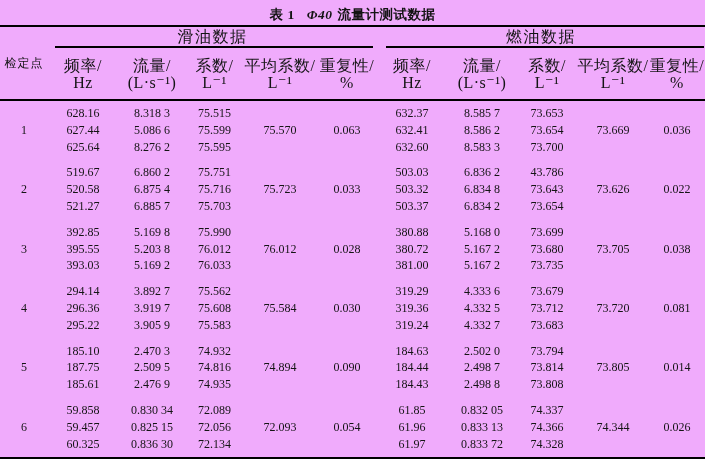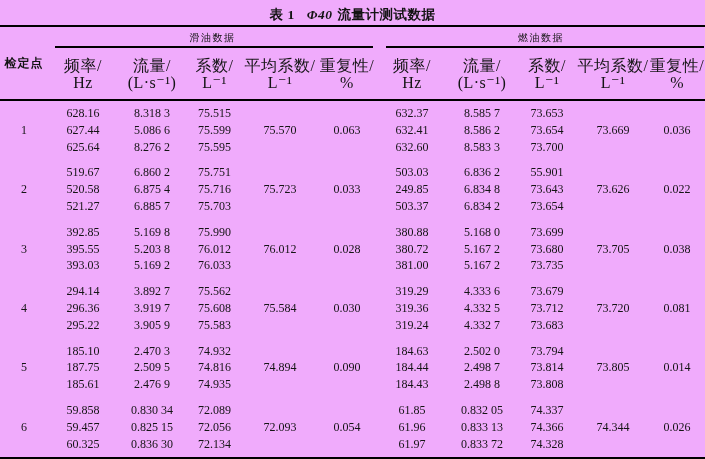--- a/index.html
+++ b/index.html
@@ -18,23 +18,23 @@
     border-top:2.5px solid #000;border-bottom:3px solid #000;
   }
   col.c-point{width:48px;}
   col.c-l-freq{width:70px;} col.c-l-flow{width:68px;} col.c-l-coef{width:57px;}
   col.c-l-avg{width:74px;}  col.c-l-rep{width:60px;}
   col.c-f-freq{width:70px;} col.c-f-flow{width:70px;} col.c-f-coef{width:60px;}
   col.c-f-avg{width:72px;}  col.c-f-rep{width:56px;}
   th{font-weight:normal;padding:0;}
   .point-head{
     border-bottom:2.5px solid #000;font-size:12px;letter-spacing:1px;
-    text-align:center;vertical-align:middle;font-weight:bold;
-  }
-  .group-head{height:21px;font-size:10px;letter-spacing:1.5px;
+    text-align:center;vertical-align:middle;
+  }
+  .group-head{height:21px;font-size:16px;letter-spacing:1.5px;
     text-align:center;vertical-align:middle;position:relative;}
   .group-head::after{
     content:"";position:absolute;bottom:0;height:2px;background:#000;
   }
   .gh-left::after{left:7px;right:4px;}
   .gh-right::after{left:9px;right:1px;}
   .sub-row th{
     border-bottom:2.5px solid #000;height:51px;
     vertical-align:middle;font-size:16px;text-align:center;
   }
@@ -186,30 +186,30 @@
             <div class="ln">75.703</div>
           </td>
           <td>
             <div class="val">75.723</div>
           </td>
           <td>
             <div class="val">0.033</div>
           </td>
           <td>
             <div class="ln">503.03</div>
-            <div class="ln">249.85</div>
+            <div class="ln">503.32</div>
             <div class="ln">503.37</div>
           </td>
           <td>
             <div class="ln">6.836 2</div>
             <div class="ln">6.834 8</div>
             <div class="ln">6.834 2</div>
           </td>
           <td>
-            <div class="ln">55.901</div>
+            <div class="ln">43.786</div>
             <div class="ln">73.643</div>
             <div class="ln">73.654</div>
           </td>
           <td>
             <div class="val">73.626</div>
           </td>
           <td>
             <div class="val">0.022</div>
           </td>
         </tr>

